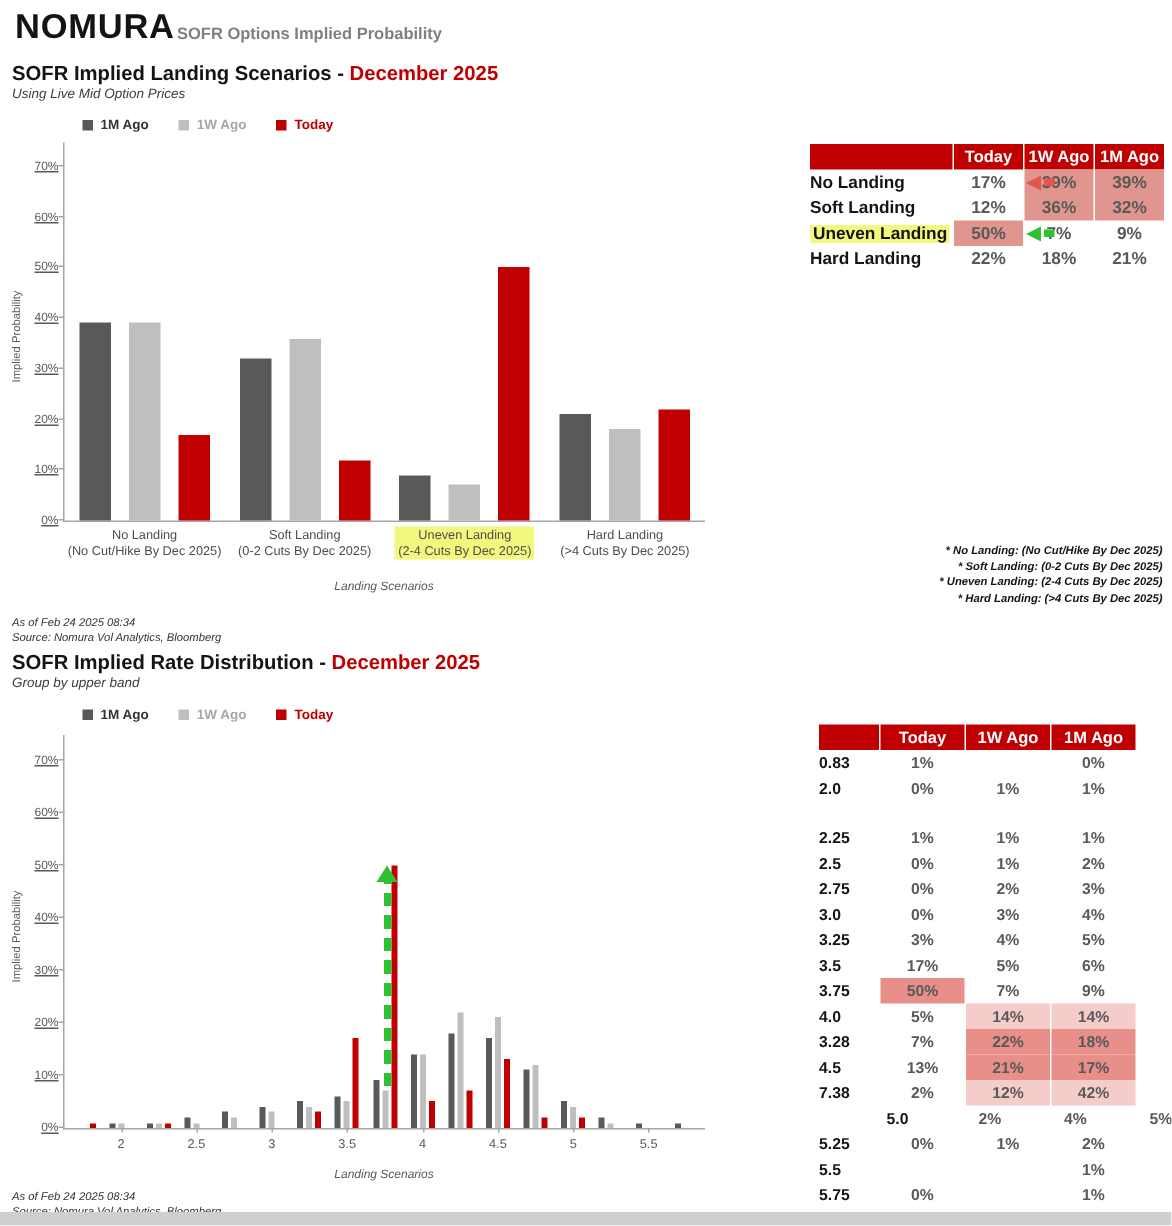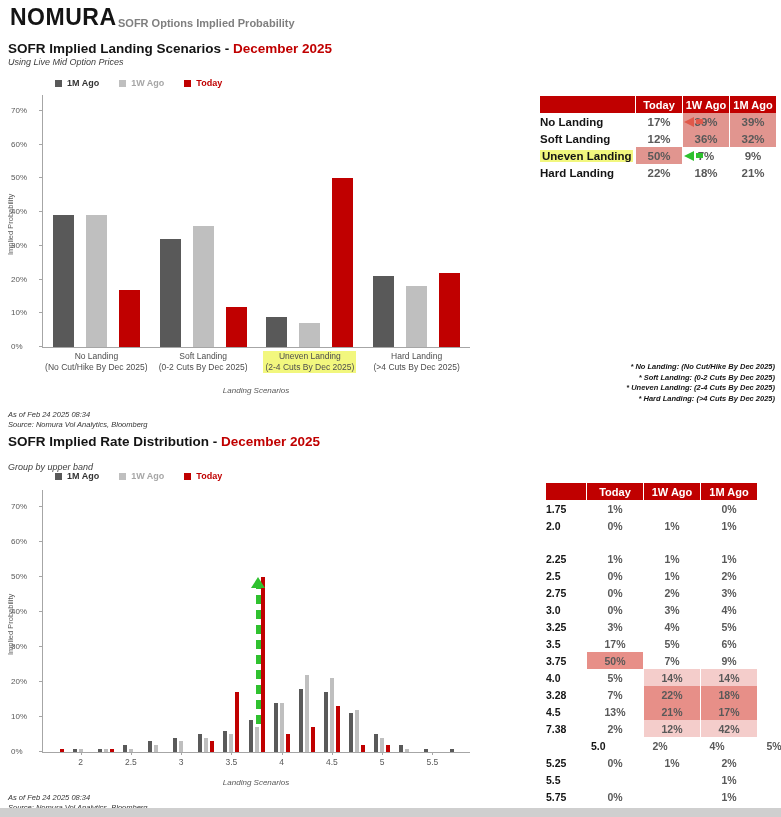--- a/index.html
+++ b/index.html
@@ -15,21 +15,21 @@
   .sec-title .date { color:#C00000; }
   .sec-sub { position:absolute; left:8px; font-size:9px; font-style:italic; color:#3d3d3d; }
 
   
   .legend { position:absolute; display:flex; gap:20px; font-size:9px; font-weight:700; }
   .legend-item { display:flex; align-items:center; gap:5px; }
   .swatch { width:7px; height:7px; display:inline-block; }
 
   
   .plot { position:absolute; border-left:1px solid #a6a6a6; border-bottom:1px solid #a6a6a6; }
-  .ytick-label { position:absolute; left:-32px; width:28px; font-size:8px; color:#595959; }
+  .ytick-label { position:absolute; left:-32px; width:28px; text-align:right; font-size:8px; color:#595959;text-decoration:underline; }
   .ytick-mark { position:absolute; left:-4px; width:4px; height:1px; background:#a6a6a6; }
   .bars-row { position:absolute; left:0; right:0; bottom:0; display:flex; align-items:flex-end; height:100%; }
   .bar-group { flex:1; display:flex; justify-content:center; align-items:flex-end; }
   .bar { display:inline-block; }
   .ylabel { position:absolute; font-size:7.5px; color:#595959; transform:rotate(-90deg); transform-origin:left top; white-space:nowrap; }
 
   
   .xcats { position:absolute; top:100%; left:0; right:0; display:flex; margin-top:4px; }
   .xcat { flex:1; text-align:center; font-size:8.5px; color:#4d4d4d; line-height:11px; }
   .hl { background:#F2F77E; padding:0 2px; }
@@ -188,21 +188,21 @@
       <div>* Uneven Landing: (2-4 Cuts By Dec 2025)</div>
       <div>* Hard Landing: (&gt;4 Cuts By Dec 2025)</div>
     </div>
 
   <div class="asof" style="top:410px;">
     <div>As of Feb 24 2025 08:34</div>
     <div>Source: Nomura Vol Analytics, Bloomberg</div>
   </div>
 
   <div class="sec-title" style="top:434px;"><span>SOFR Implied Rate Distribution - </span><span class="date">December 2025</span></div>
-  <div class="sec-sub" style="top:462px;text-align:right;">Group by upper band</div>
+  <div class="sec-sub" style="top:450px;text-align:right;">Group by upper band</div>
   <div class="legend" style="left:55px; top:471px;" id="legend2">
       <div class="legend-item">
         <div class="swatch" style="background: rgb(89, 89, 89);"></div>
         <div style="color: rgb(51, 51, 51);">1M Ago</div>
       </div>
       <div class="legend-item">
         <div class="swatch" style="background: rgb(191, 191, 191);"></div>
         <div style="color: rgb(166, 166, 166);">1W Ago</div>
       </div>
       <div class="legend-item">
@@ -341,21 +341,21 @@
   <div class="axis-title" style="left:42px; top:778px; width:428px;">Landing Scenarios</div>
 
   <div class="dtable" id="table2" style="left:546px; top:483px; --cols:40px 56px 56px 56px;">
       <div class="trow thead" style="grid-template-columns: 40px 56px 56px 56px;">
         <div class="tcell hcell"></div>
         <div class="tcell hcell">Today</div>
         <div class="tcell hcell">1W Ago</div>
         <div class="tcell hcell">1M Ago</div>
       </div>
       <div class="trow" style="grid-template-columns: 40px 56px 56px 56px;">
-        <div class="tcell labcell">1.75</div>
+        <div class="tcell labcell">0.83</div>
         <div class="tcell vcell">1%</div>
         <div class="tcell vcell"></div>
         <div class="tcell vcell">0%</div>
       </div>
       <div class="trow" style="grid-template-columns: 40px 56px 56px 56px;">
         <div class="tcell labcell">2.0</div>
         <div class="tcell vcell">0%</div>
         <div class="tcell vcell">1%</div>
         <div class="tcell vcell">1%</div>
       </div>

